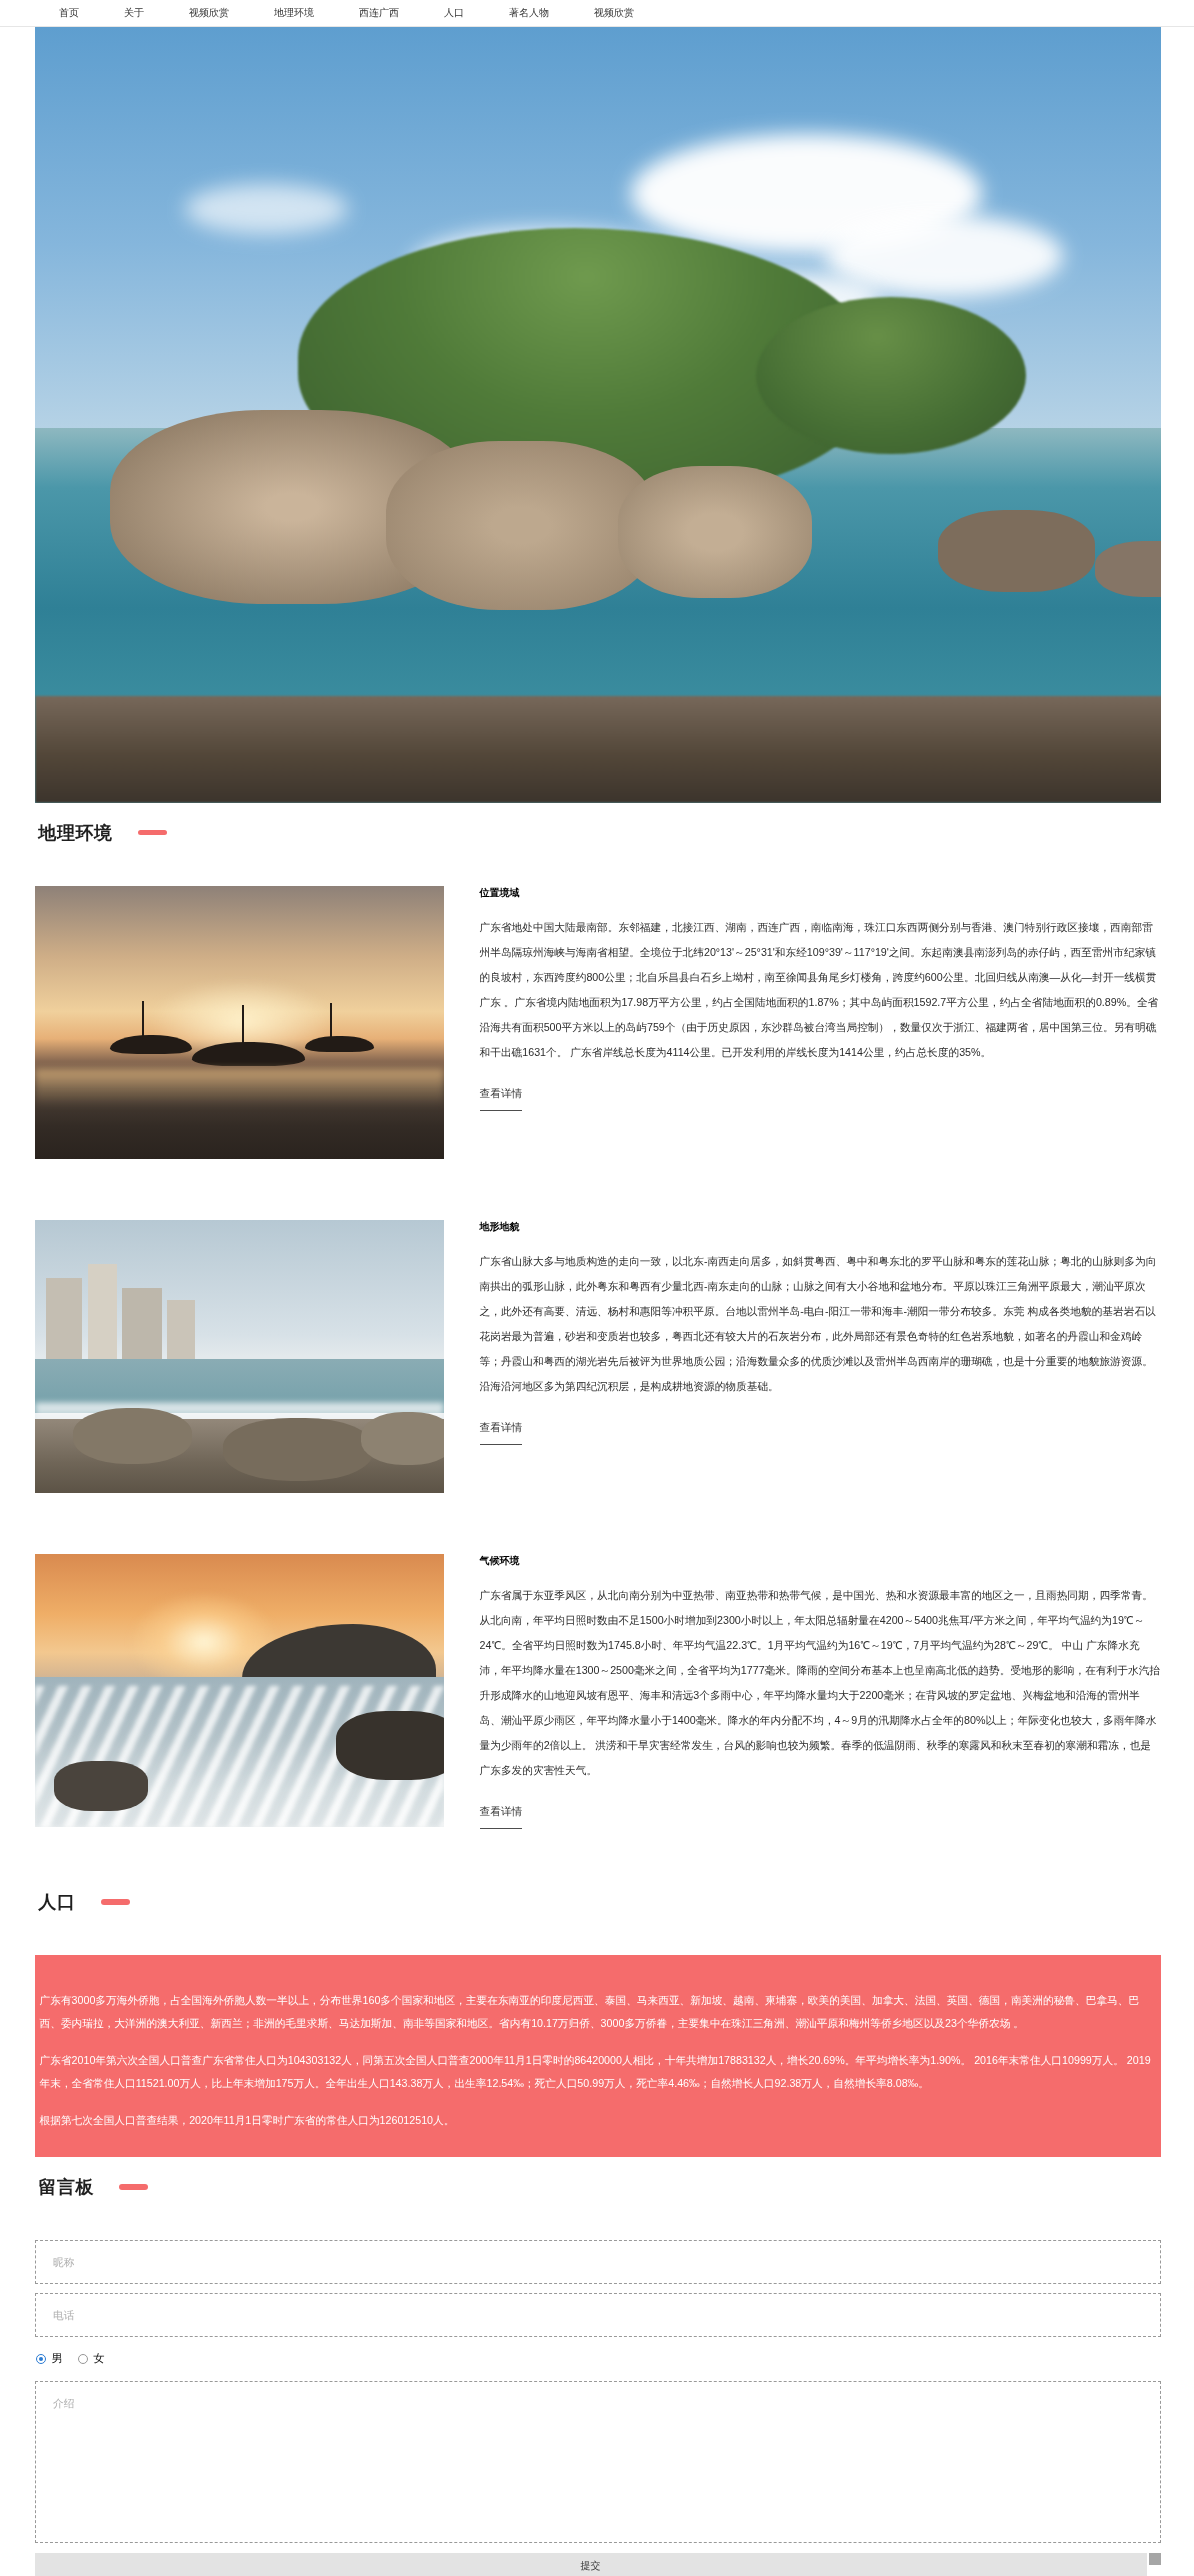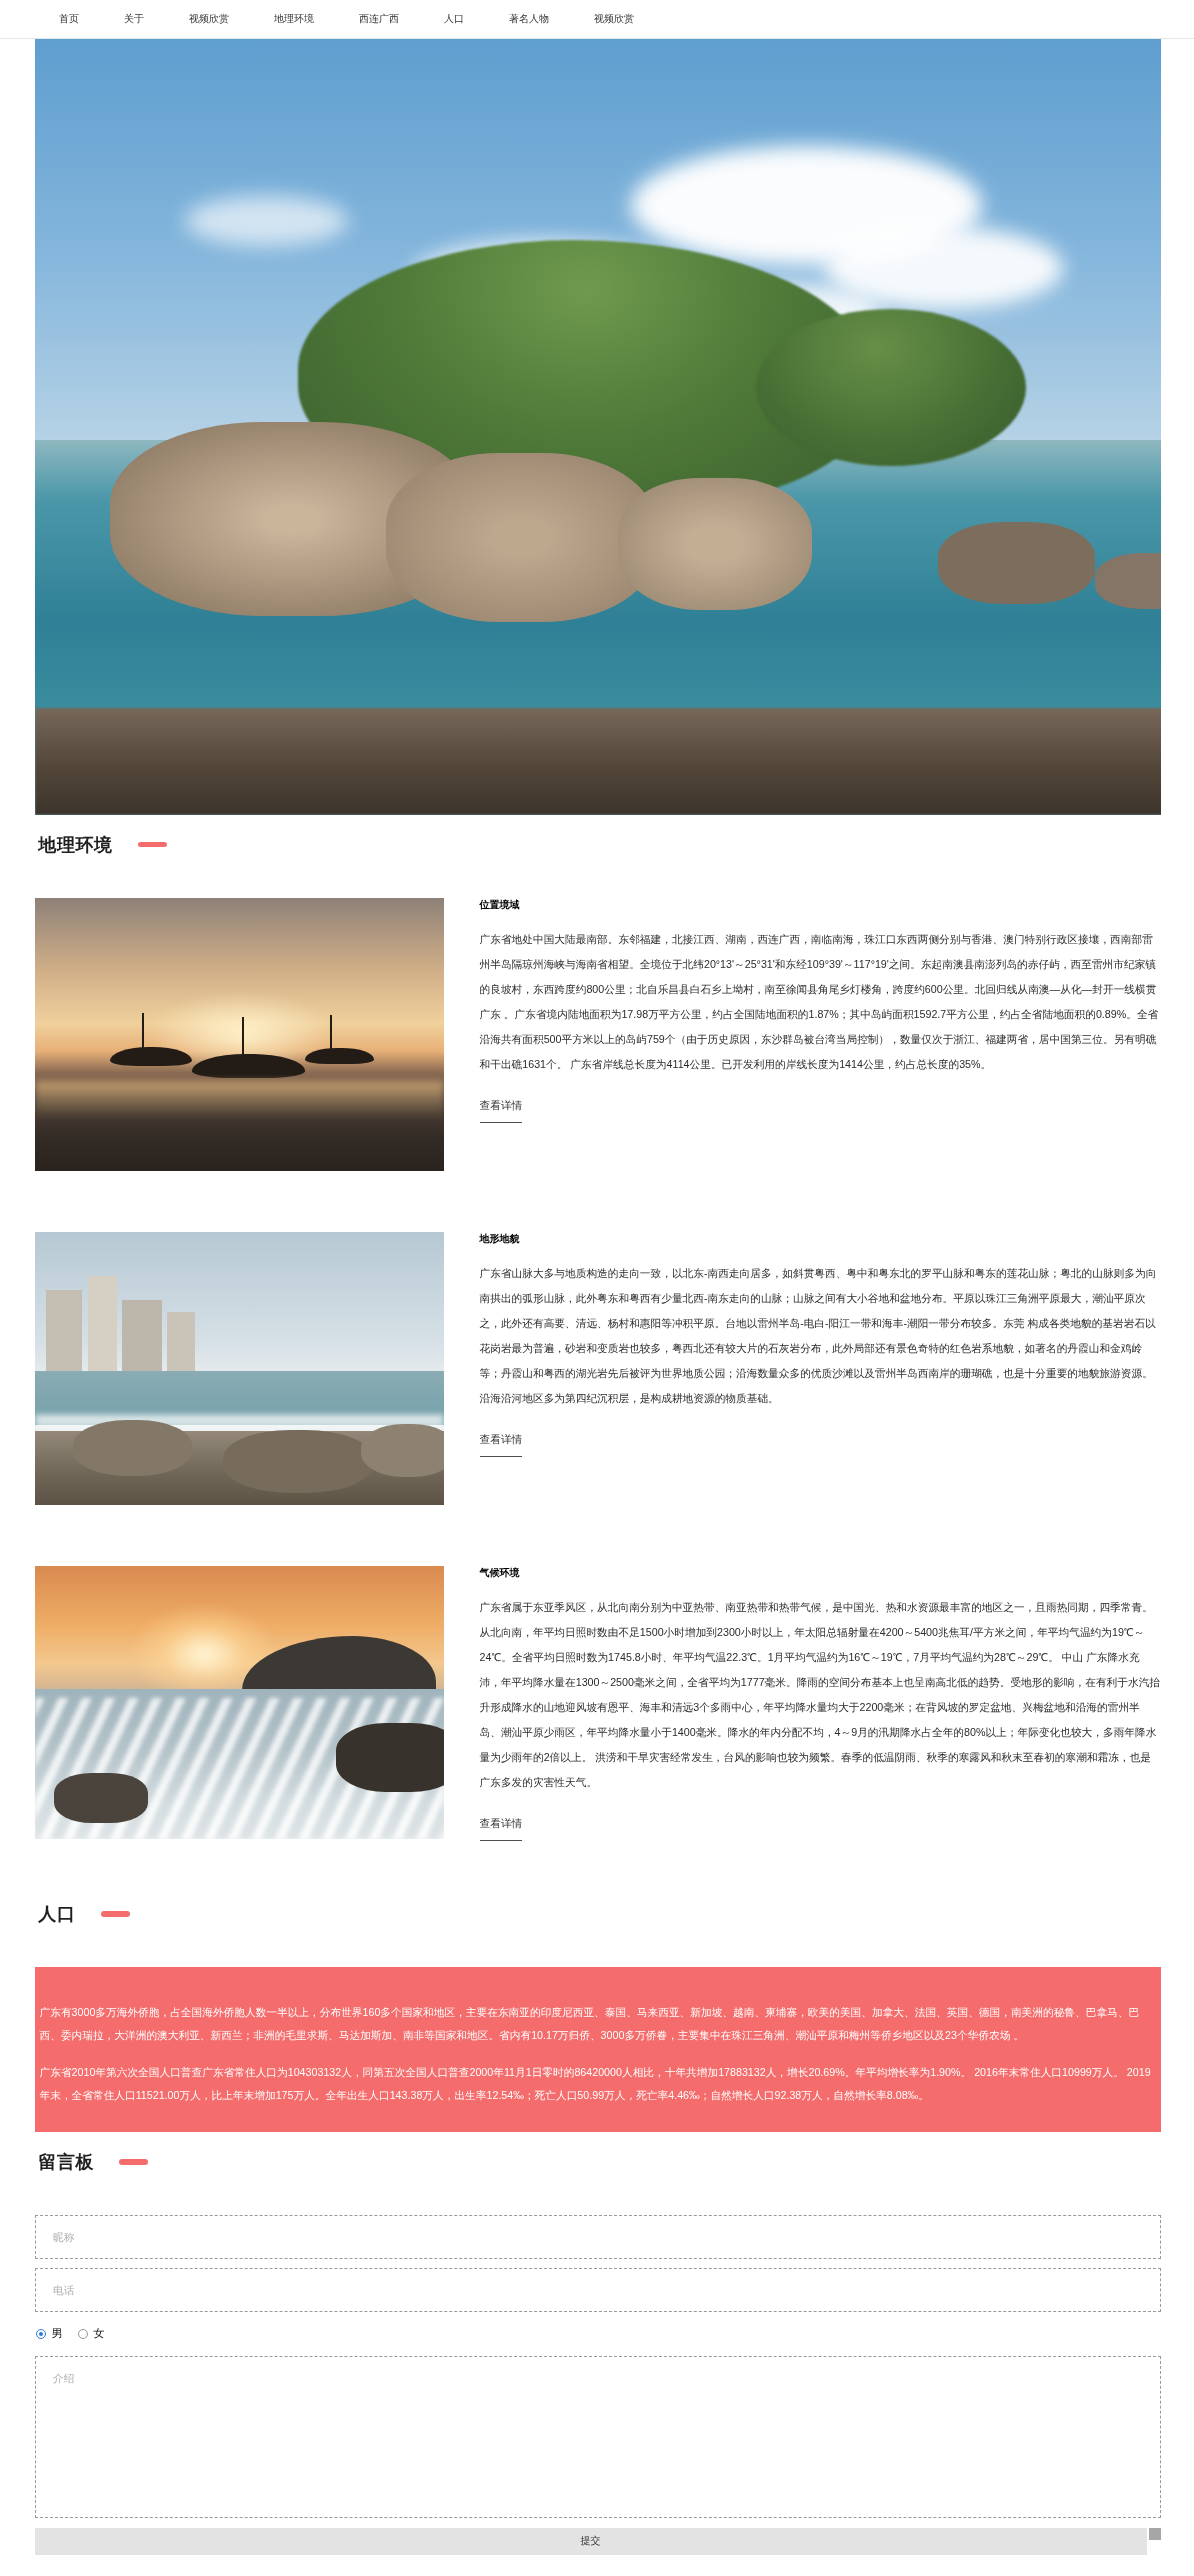--- a/index.html
+++ b/index.html
@@ -7,21 +7,21 @@
   body {
     width:1195px;
     background:#ffffff;
     color:#333;
     font-family:"Liberation Sans", sans-serif;
   }
   a { text-decoration:none; color:#333; }
 
   
   .topnav {
-    height:39px;
+    height:27px;
     display:flex;
     align-items:center;
     gap:45px;
     padding-left:59px;
     border-bottom:0.6px solid #e6e6e6;
     background:#fff;
     font-size:10px;
   }
   .topnav a { color:#333; cursor:pointer; }
 
@@ -249,20 +249,21 @@
   </section>
 
   <section>
     <div class="sec-head">
       <h2>人口</h2>
       <span class="dash"></span>
     </div>
     <div class="pop-box">
       <p>广东有3000多万海外侨胞，占全国海外侨胞人数一半以上，分布世界160多个国家和地区，主要在东南亚的印度尼西亚、泰国、马来西亚、新加坡、越南、柬埔寨，欧美的美国、加拿大、法国、英国、德国，南美洲的秘鲁、巴拿马、巴西、委内瑞拉，大洋洲的澳大利亚、新西兰；非洲的毛里求斯、马达加斯加、南非等国家和地区。省内有10.17万归侨、3000多万侨眷，主要集中在珠江三角洲、潮汕平原和梅州等侨乡地区以及23个华侨农场 。</p>
       <p>广东省2010年第六次全国人口普查广东省常住人口为104303132人，同第五次全国人口普查2000年11月1日零时的86420000人相比，十年共增加17883132人，增长20.69%。年平均增长率为1.90%。 2016年末常住人口10999万人。 2019年末，全省常住人口11521.00万人，比上年末增加175万人。全年出生人口143.38万人，出生率12.54‰；死亡人口50.99万人，死亡率4.46‰；自然增长人口92.38万人，自然增长率8.08‰。</p>
+      <p>根据第七次全国人口普查结果，2020年11月1日零时广东省的常住人口为126012510人。</p>
     </div>
   </section>
 
   <section>
     <div class="sec-head">
       <h2>留言板</h2>
       <span class="dash"></span>
     </div>
 
     <form class="mb-form">

